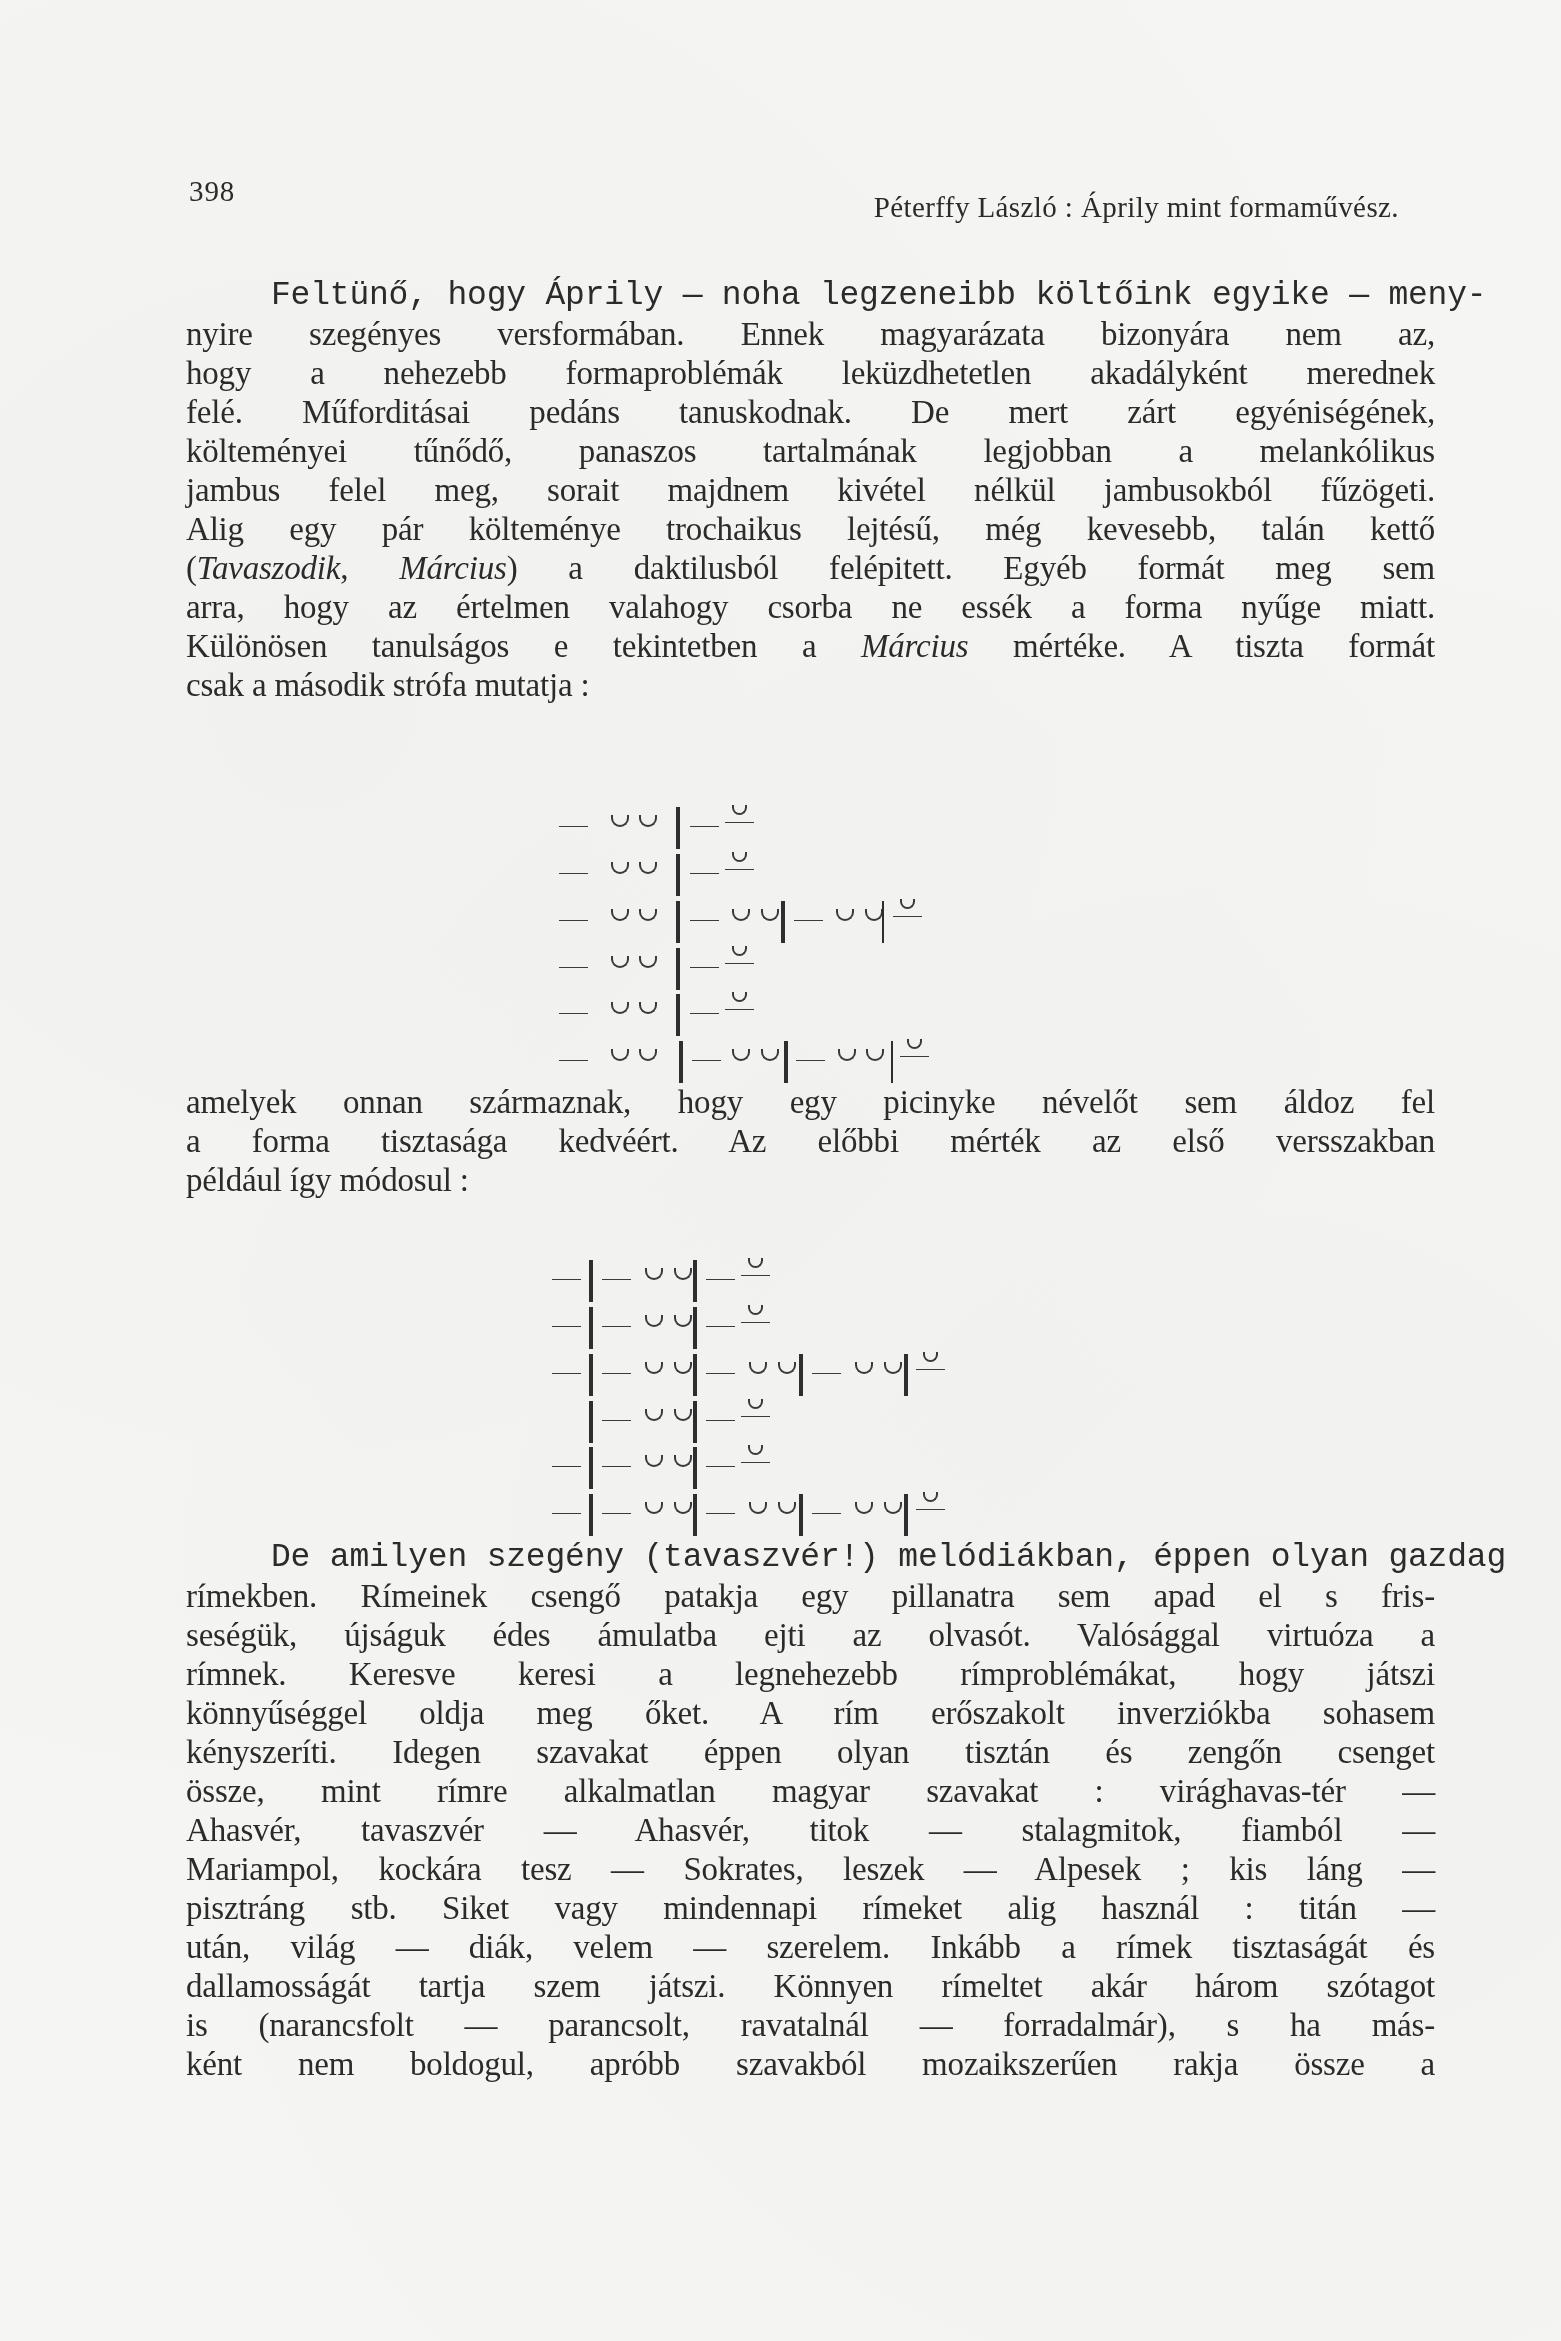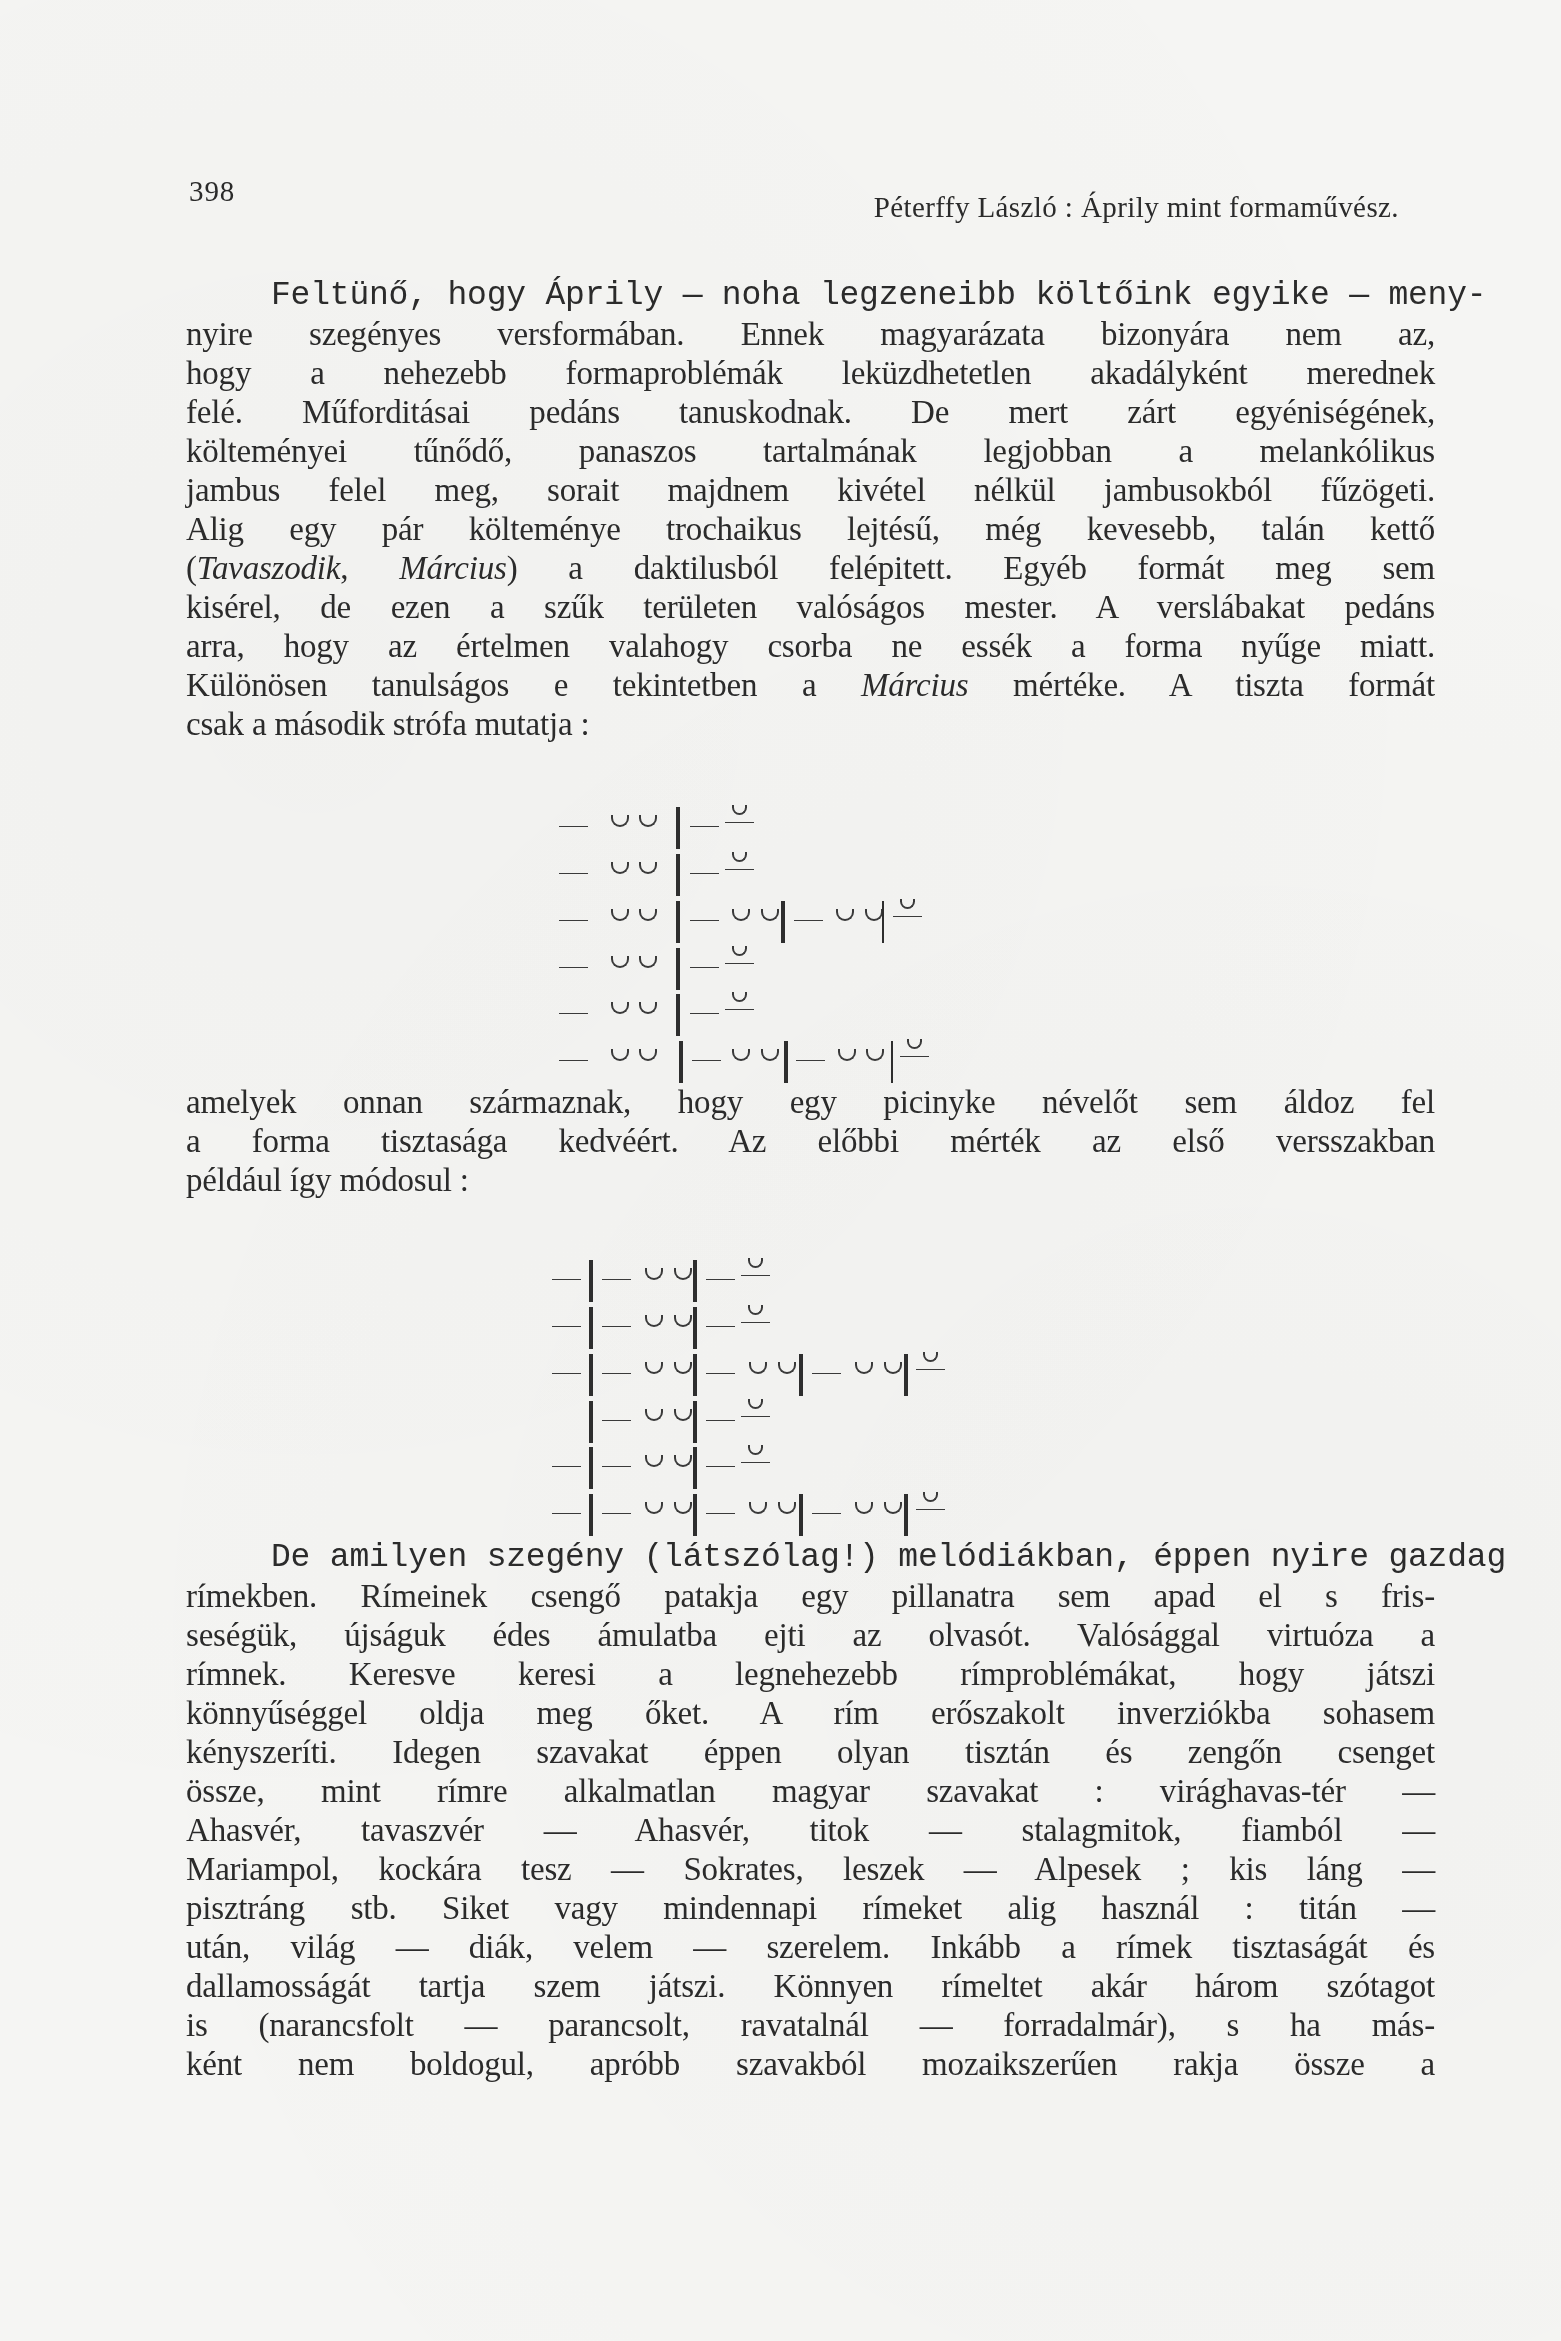--- a/index.html
+++ b/index.html
@@ -143,21 +143,20 @@
 
   <div class="text-block para1">
     <span class="line indent">Feltünő, hogy Áprily — noha legzeneibb költőink egyike — meny-</span>
     <span class="line">nyire szegényes versformában. Ennek magyarázata bizonyára nem az,</span>
     <span class="line">hogy a nehezebb formaproblémák leküzdhetetlen akadályként merednek</span>
     <span class="line">felé. Műforditásai pedáns tanuskodnak. De mert zárt egyéniségének,</span>
     <span class="line">költeményei tűnődő, panaszos tartalmának legjobban a melankólikus</span>
     <span class="line">jambus felel meg, sorait majdnem kivétel nélkül jambusokból fűzögeti.</span>
     <span class="line">Alig egy pár költeménye trochaikus lejtésű, még kevesebb, talán kettő</span>
     <span class="line">(<em>Tavaszodik</em>, <em>Március</em>) a daktilusból felépitett. Egyéb formát meg sem</span>
-    <span class="line">kisérel, de ezen a szűk területen valóságos mester. A verslábakat pedáns</span>
     <span class="line">arra, hogy az értelmen valahogy csorba ne essék a forma nyűge miatt.</span>
     <span class="line">Különösen tanulságos e tekintetben a <em>Március</em> mértéke. A tiszta formát</span>
     <span class="line last">csak a második strófa mutatja :</span>
   </div>
 
   <div class="scheme" style="left:555px; top:803px;">
 
     <div class="scheme-row" style="top:0;">
       <span class="sym long" style="left:3.5px;"></span>
       <span class="sym short" style="left:56px;"></span>
@@ -309,21 +308,21 @@
       <span class="sym bar" style="left:251px;"></span>
       <span class="sym long" style="left:264px;"></span>
       <span class="sym short" style="left:307px;"></span>
       <span class="sym short" style="left:336px;"></span>
       <span class="sym bar" style="left:356px;"></span>
       <span class="sym anceps" style="left:368px;"></span>
     </div>
   </div>
 
   <div class="text-block para3">
-    <span class="line indent">De amilyen szegény (látszólag!) melódiákban, éppen nyire gazdag</span>
+    <span class="line indent">De amilyen szegény (tavaszvér!) melódiákban, éppen olyan gazdag</span>
     <span class="line">rímekben. Rímeinek csengő patakja egy pillanatra sem apad el s fris-</span>
     <span class="line">seségük, újságuk édes ámulatba ejti az olvasót. Valósággal virtuóza a</span>
     <span class="line">rímnek. Keresve keresi a legnehezebb rímproblémákat, hogy játszi</span>
     <span class="line">könnyűséggel oldja meg őket. A rím erőszakolt inverziókba sohasem</span>
     <span class="line">kényszeríti. Idegen szavakat éppen olyan tisztán és zengőn csenget</span>
     <span class="line">össze, mint rímre alkalmatlan magyar szavakat : virághavas-tér —</span>
     <span class="line">Ahasvér, tavaszvér — Ahasvér, titok — stalagmitok, fiamból —</span>
     <span class="line">Mariampol, kockára tesz — Sokrates, leszek — Alpesek ; kis láng —</span>
     <span class="line">pisztráng stb. Siket vagy mindennapi rímeket alig használ : titán —</span>
     <span class="line">után, világ — diák, velem — szerelem. Inkább a rímek tisztaságát és</span>

